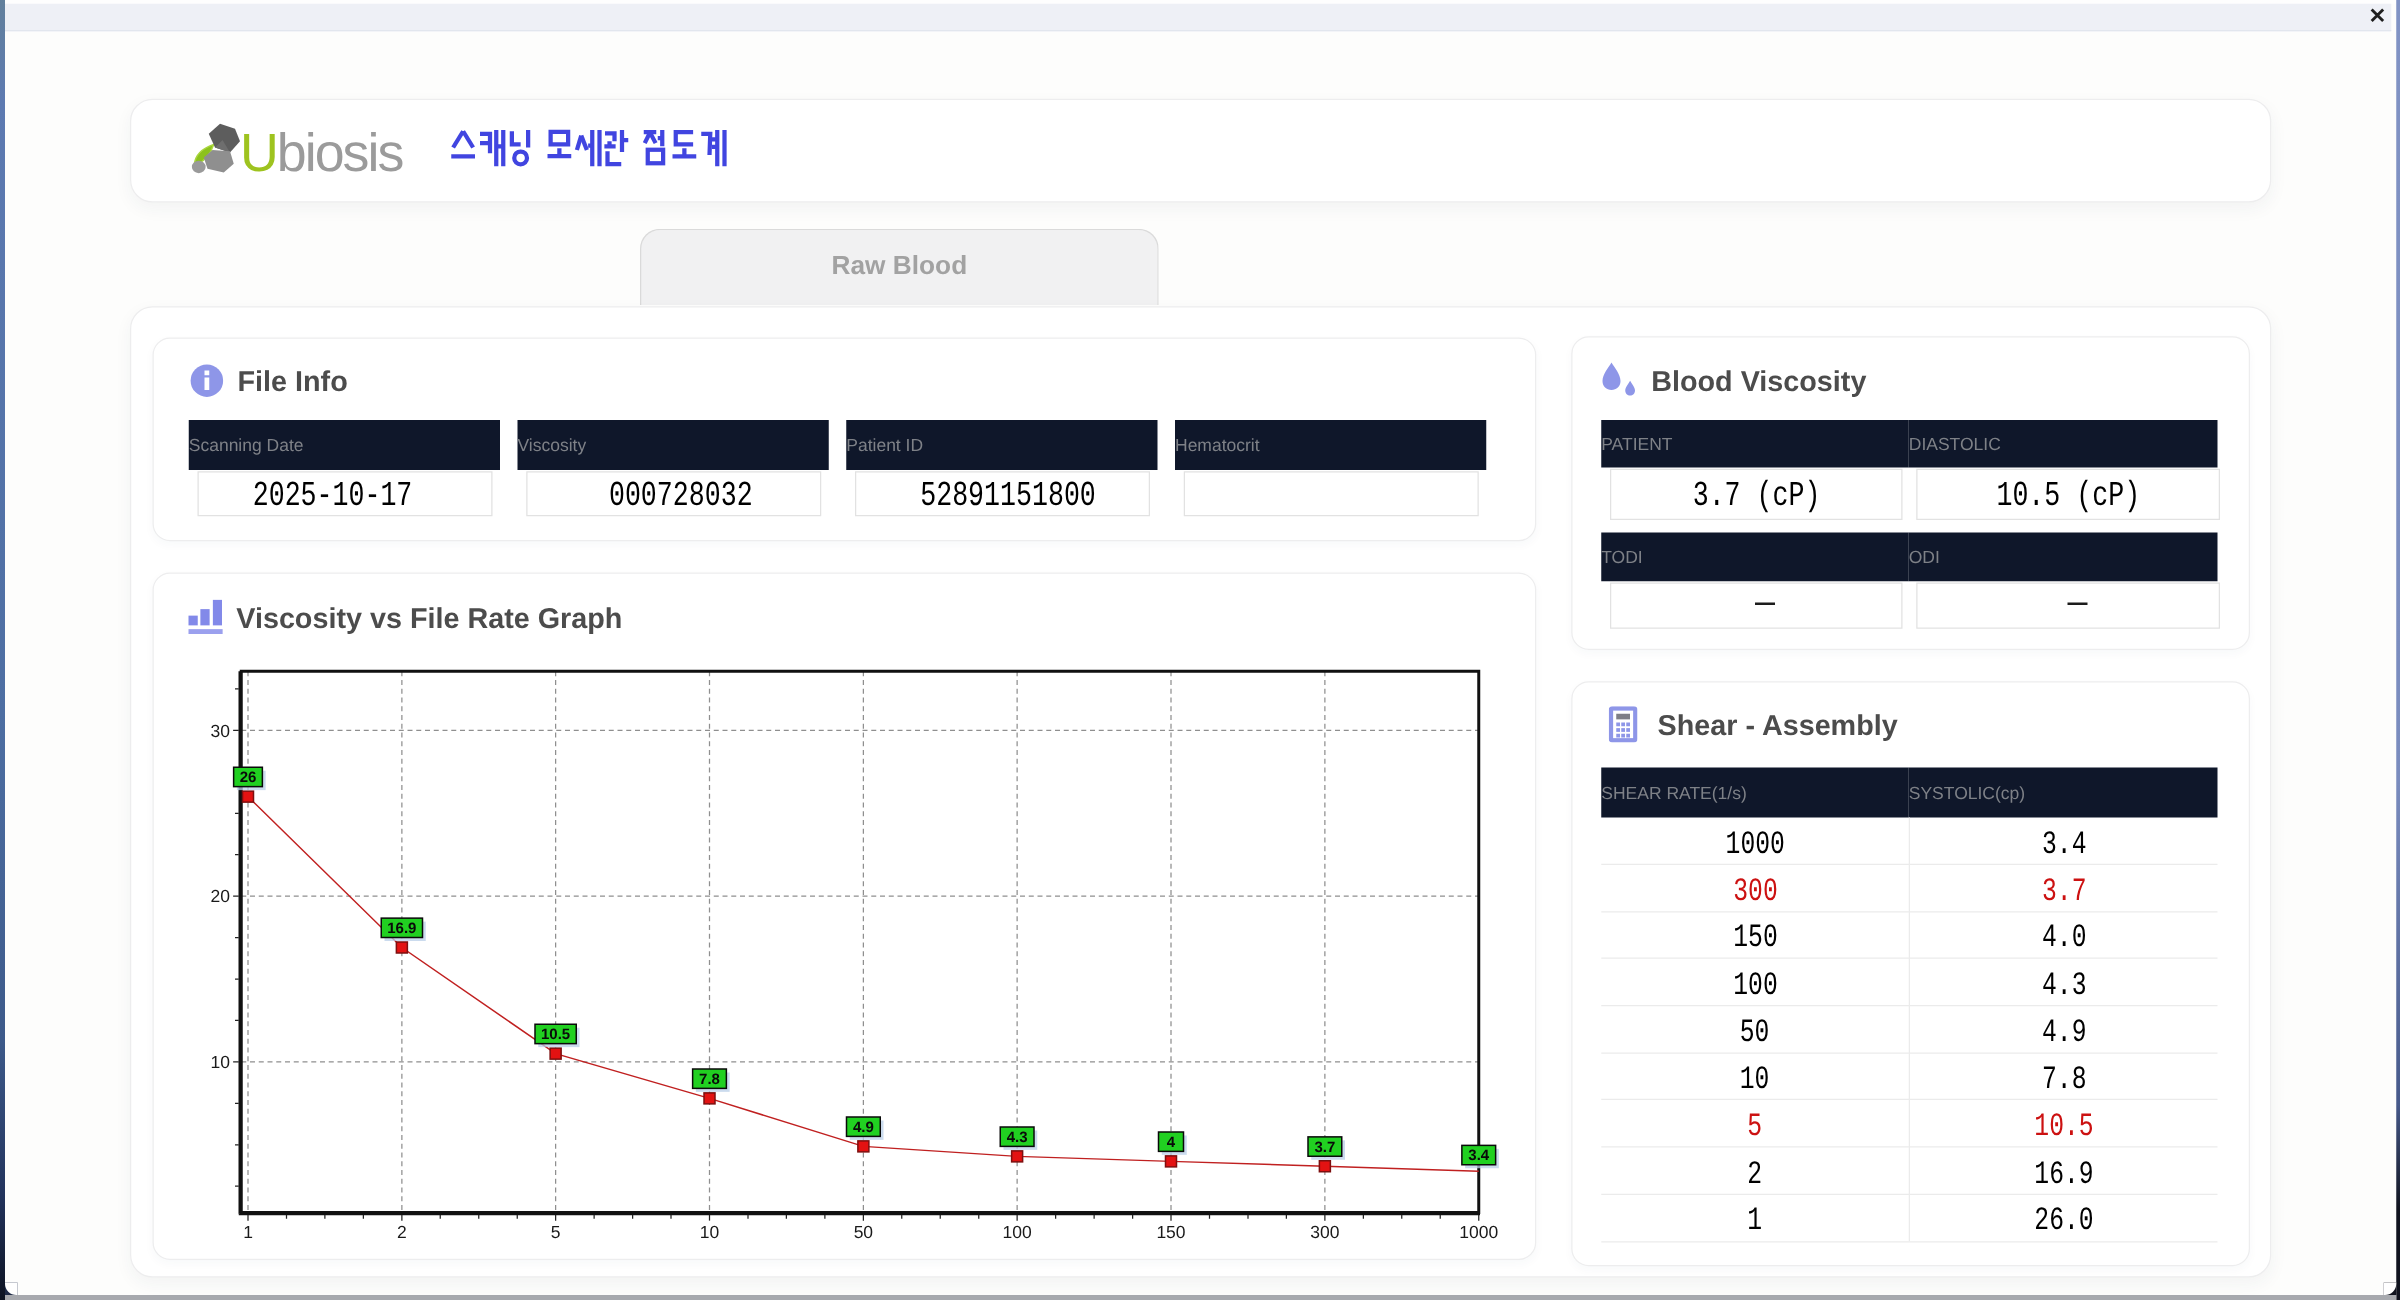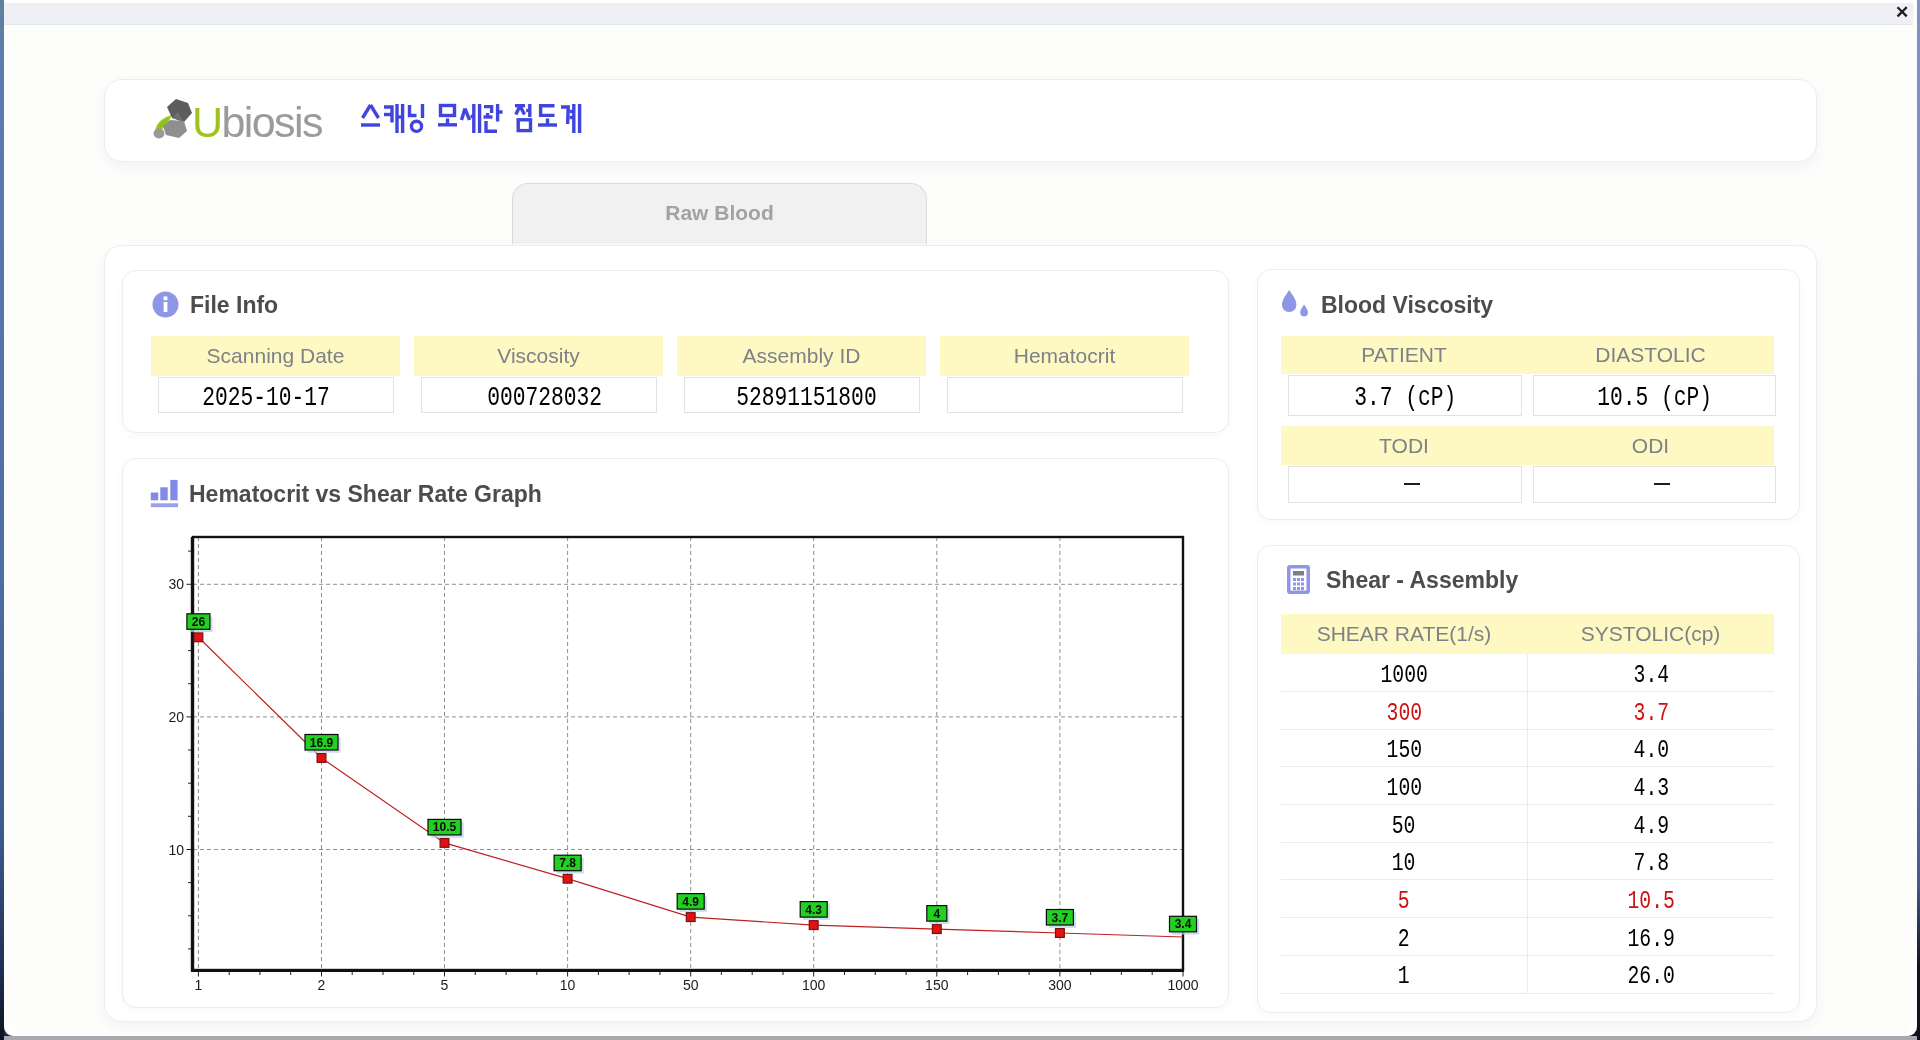--- a/index.html
+++ b/index.html
@@ -28,22 +28,22 @@
     border:1px solid #dadada; border-bottom:none; border-radius:16px 16px 0 0;
     line-height:58px; color:#a2a2a2; }
   .content { left:104px; top:245px; width:1713px; height:777px; border-radius:18px; }
   .icard { position:absolute; background:#fff; border:1px solid #ededee; border-radius:14px;
     box-shadow:0 3px 8px rgba(40,50,80,.03); }
   .fileinfo { left:122px; top:270px; width:1107px; height:163px; }
   .graphcard { left:122px; top:458px; width:1107px; height:550px; }
   .bloodcard { left:1257px; top:269px; width:543px; height:251px; }
   .shearcard { left:1257px; top:545px; width:543px; height:468px; }
   .ctitle { position:absolute; font-weight:bold; font-size:23px; color:#4c4c4c; }
-  .hcell { position:absolute; background:#fef9c3; color:#7e8187; font-size:21px;
-    text-align:center; }
+  .hcell { position:absolute; background:#0f172a; color:#7e8187; font-size:14px;
+    text-align:left; }
   .vcell { position:absolute; background:#fff; border:1px solid #e2e2e2; color:#000;
     font-size:28px; font-family:"Liberation Mono", monospace; text-align:center; }
   .vcell > span, .rowtxt > span { display:inline-block; transform:scaleX(0.76); transform-origin:center; }
   .sep { position:absolute; background:#ebebeb; }
   .rowtxt { position:absolute; font-size:26px; font-family:"Liberation Mono", monospace;
     text-align:center; color:#000; }
   .red { color:#cc1111; }
   .dashbar { display:inline-block; width:16px; height:2px; background:#1c1c1c; vertical-align:middle; margin-top:-1px; margin-left:14px; }
 </style>
 </head>
@@ -122,28 +122,28 @@
   <div class="icard shearcard"></div>
 
   <svg class="abs" style="left:152px; top:291px;" width="27" height="27" viewBox="0 0 27 27">
     <circle cx="13.5" cy="13.5" r="13" fill="#8e96e8"></circle>
     <rect x="11.6" y="11" width="3.8" height="10" fill="#fff"></rect>
     <rect x="11.6" y="5.4" width="3.8" height="3.8" fill="#fff"></rect>
   </svg>
   <div class="ctitle" style="left:190px; top:291.5px;">File Info</div>
   <div class="hcell" style="left:151px; top:336px; width:249px; height:40px; line-height:40px;">Scanning Date</div>
   <div class="hcell" style="left:414px; top:336px; width:249px; height:40px; line-height:40px;">Viscosity</div>
-  <div class="hcell" style="left:677px; top:336px; width:249px; height:40px; line-height:40px;">Assembly ID</div>
+  <div class="hcell" style="left:677px; top:336px; width:249px; height:40px; line-height:40px;">Patient ID</div>
   <div class="hcell" style="left:940px; top:336px; width:249px; height:40px; line-height:40px;">Hematocrit</div>
   <div class="vcell" style="left:158px; top:377px; width:236px; height:36px; line-height:40px;"><span style="margin-right:20px;">2025-10-17</span></div>
   <div class="vcell" style="left:421px; top:377px; width:236px; height:36px; line-height:40px;"><span style="margin-left:12px;">000728032</span></div>
   <div class="vcell" style="left:684px; top:377px; width:236px; height:36px; line-height:40px;"><span style="margin-left:9px;">52891151800</span></div>
   <div class="vcell" style="left:947px; top:377px; width:236px; height:36px; line-height:40px;"></div>
 
-  <div class="ctitle" style="left:189px; top:481px;">Hematocrit vs Shear Rate Graph</div>
+  <div class="ctitle" style="left:189px; top:481px;">Viscosity vs File Rate Graph</div>
   <svg class="abs" style="left:122px; top:458px;" width="1107" height="550" viewBox="0 0 1107 550">
   <g fill="#8289e9">
         <rect x="28.8" y="34.5" width="7.4" height="7.8"></rect>
         <rect x="38.3" y="29.3" width="7.4" height="13"></rect>
         <rect x="48.3" y="21.9" width="7.3" height="20.4"></rect>
         <rect x="28.8" y="45.3" width="27.3" height="3.9" fill="#9ba0ee"></rect>
       </g>
   <rect x="71" y="79" width="990" height="433" fill="#ffffff"></rect>
   <g stroke="#8f8f8f" stroke-width="1" stroke-dasharray="4 3">
         <line x1="76.4" y1="79" x2="76.4" y2="512"></line>

